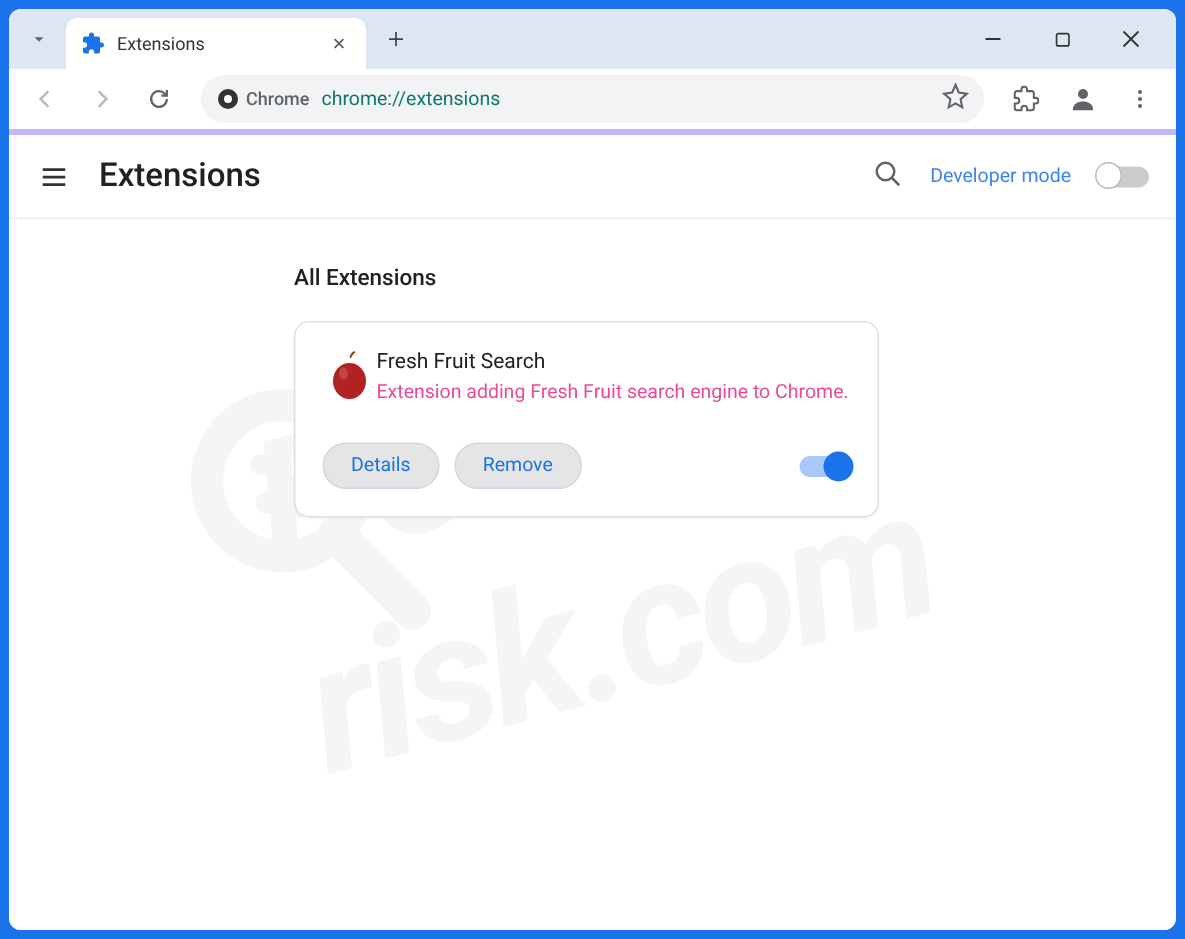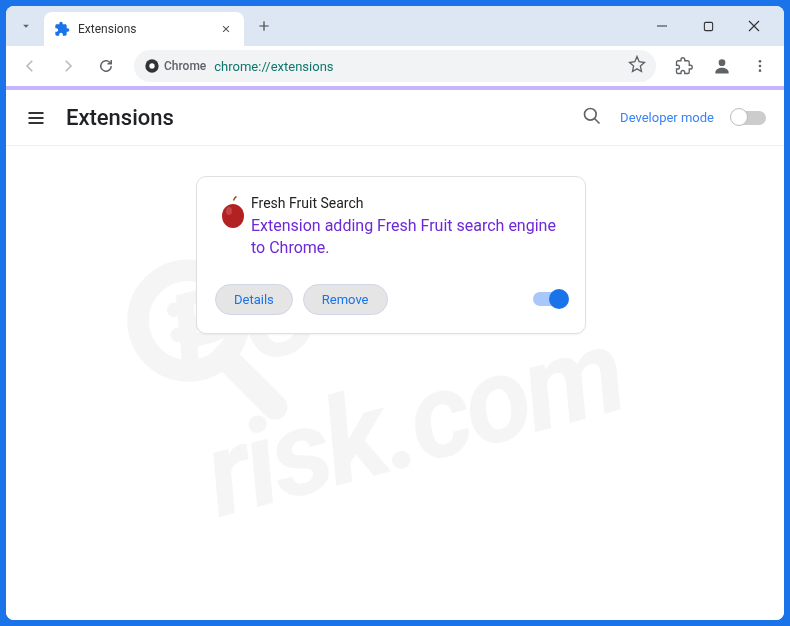--- a/index.html
+++ b/index.html
@@ -29,21 +29,21 @@
 .dev-mode-label { font-size: 13px; color: #3b82f6; }
 .toggle { width: 34px; height: 14px; background: #ccc; border-radius: 10px; position: relative; }
 .toggle-knob { width: 18px; height: 18px; background: #fff; border: 1px solid #bbb; border-radius: 50%; position: absolute; top: -3px; left: -2px; }
 .ext-body { padding: 30px 30px; position: relative; }
 .section-title { font-size: 15px; color: #202124; margin-left: 160px; margin-bottom: 20px; font-weight: 500;}
 .card { width: 390px; margin-left: 160px; background: #fff; border: 1px solid #e0e0e0; border-radius: 10px; padding: 18px; box-shadow: 0 1px 2px rgba(0,0,0,0.05); }
 .card-top { display: flex; margin-bottom: 24px; }
 .ext-icon { width: 36px; height: 36px; flex-shrink: 0; }
 .card-info { flex: 1; }
 .card-name { font-size: 14px; color: #202124; margin-bottom: 4px; }
-.card-desc { font-size: 16px; color: #6d28d9; line-height: 1.4; }
+.card-desc { font-size: 13px; color: #ec4899; line-height: 1.4; }
 .card-bottom { display: flex; align-items: center; gap: 10px; }
 .pill-btn { border: 1px solid #d0d6e8; background: #e5e5e5; color: #1a73e8; font-size: 13px; padding: 7px 18px; border-radius: 20px; cursor: pointer; }
 .card-toggle { margin-left: auto; width: 34px; height: 14px; background: #a8c7fa; border-radius: 10px; position: relative; }
 .card-toggle-knob { width: 20px; height: 20px; background: #1a73e8; border-radius: 50%; position: absolute; top: -3px; right: -2px; }
 .watermark { position: absolute; top: 50%; left: 50%; transform: translate(-50%, -50%); pointer-events: none; opacity: 0.08; }
 .watermark-text { font-size: 120px; font-weight: 700; font-style: italic; color: #888; transform: rotate(-15deg); letter-spacing: -4px; }
 .watermark-icon { position: absolute; left: -70px; top: 30px; }
 </style>
 </head>
 <body>
@@ -175,20 +175,21 @@
             </svg>
         </div>
         <div class="dev-mode-label">Developer mode</div>
         <div class="toggle">
           <div class="toggle-knob"></div>
         </div>
       </div>
     </div>
 
     <div class="ext-body">
+      <div class="section-title">All Extensions</div>
 
       <div class="card">
         <div class="card-top">
           <div class="ext-icon">
             <svg width="36" height="36" viewBox="0 0 36 36">
               <path fill="#8b4513" d="M18 5c0 0 1-3 3-4l1 1c-2 1-3 4-3 4z"></path>
               <ellipse cx="18" cy="21" rx="11" ry="12" fill="#b22222"></ellipse>
               <ellipse cx="14" cy="16" rx="3" ry="4" fill="#cd5c5c" opacity="0.6"></ellipse>
             </svg>
           </div>

